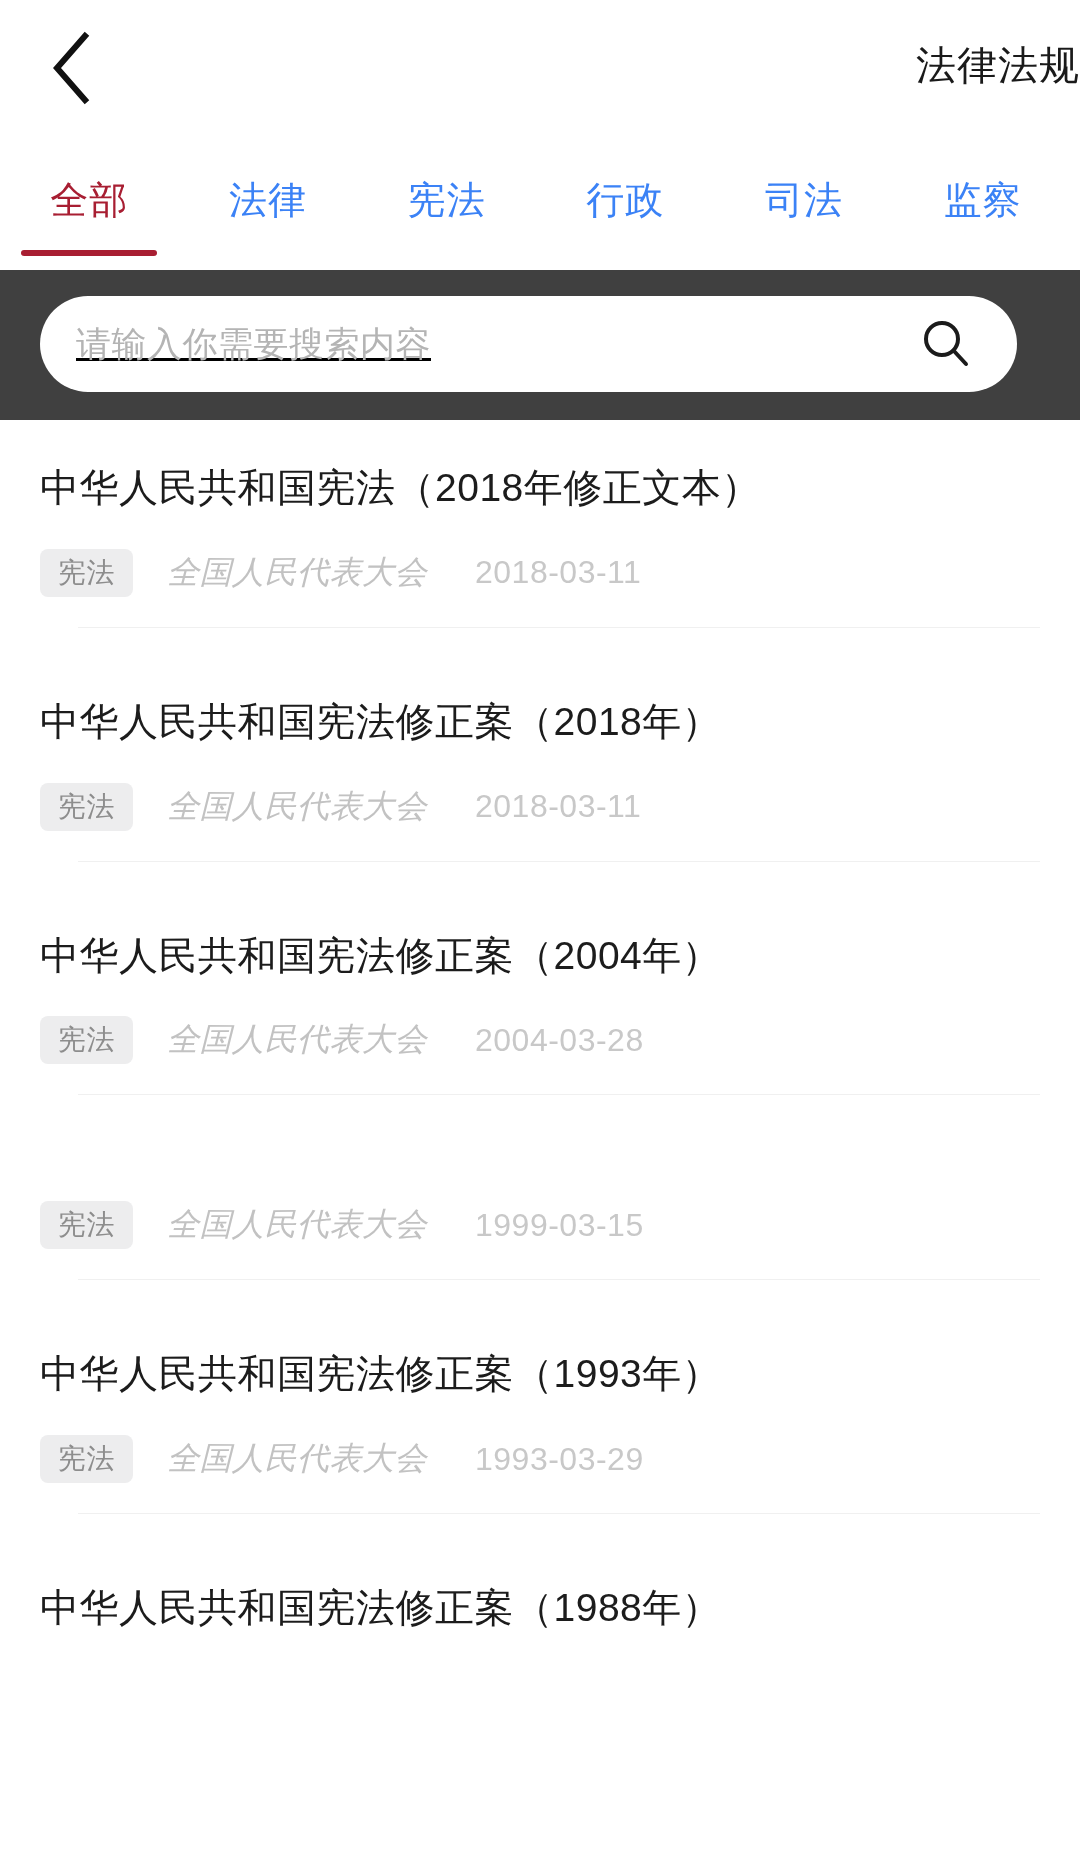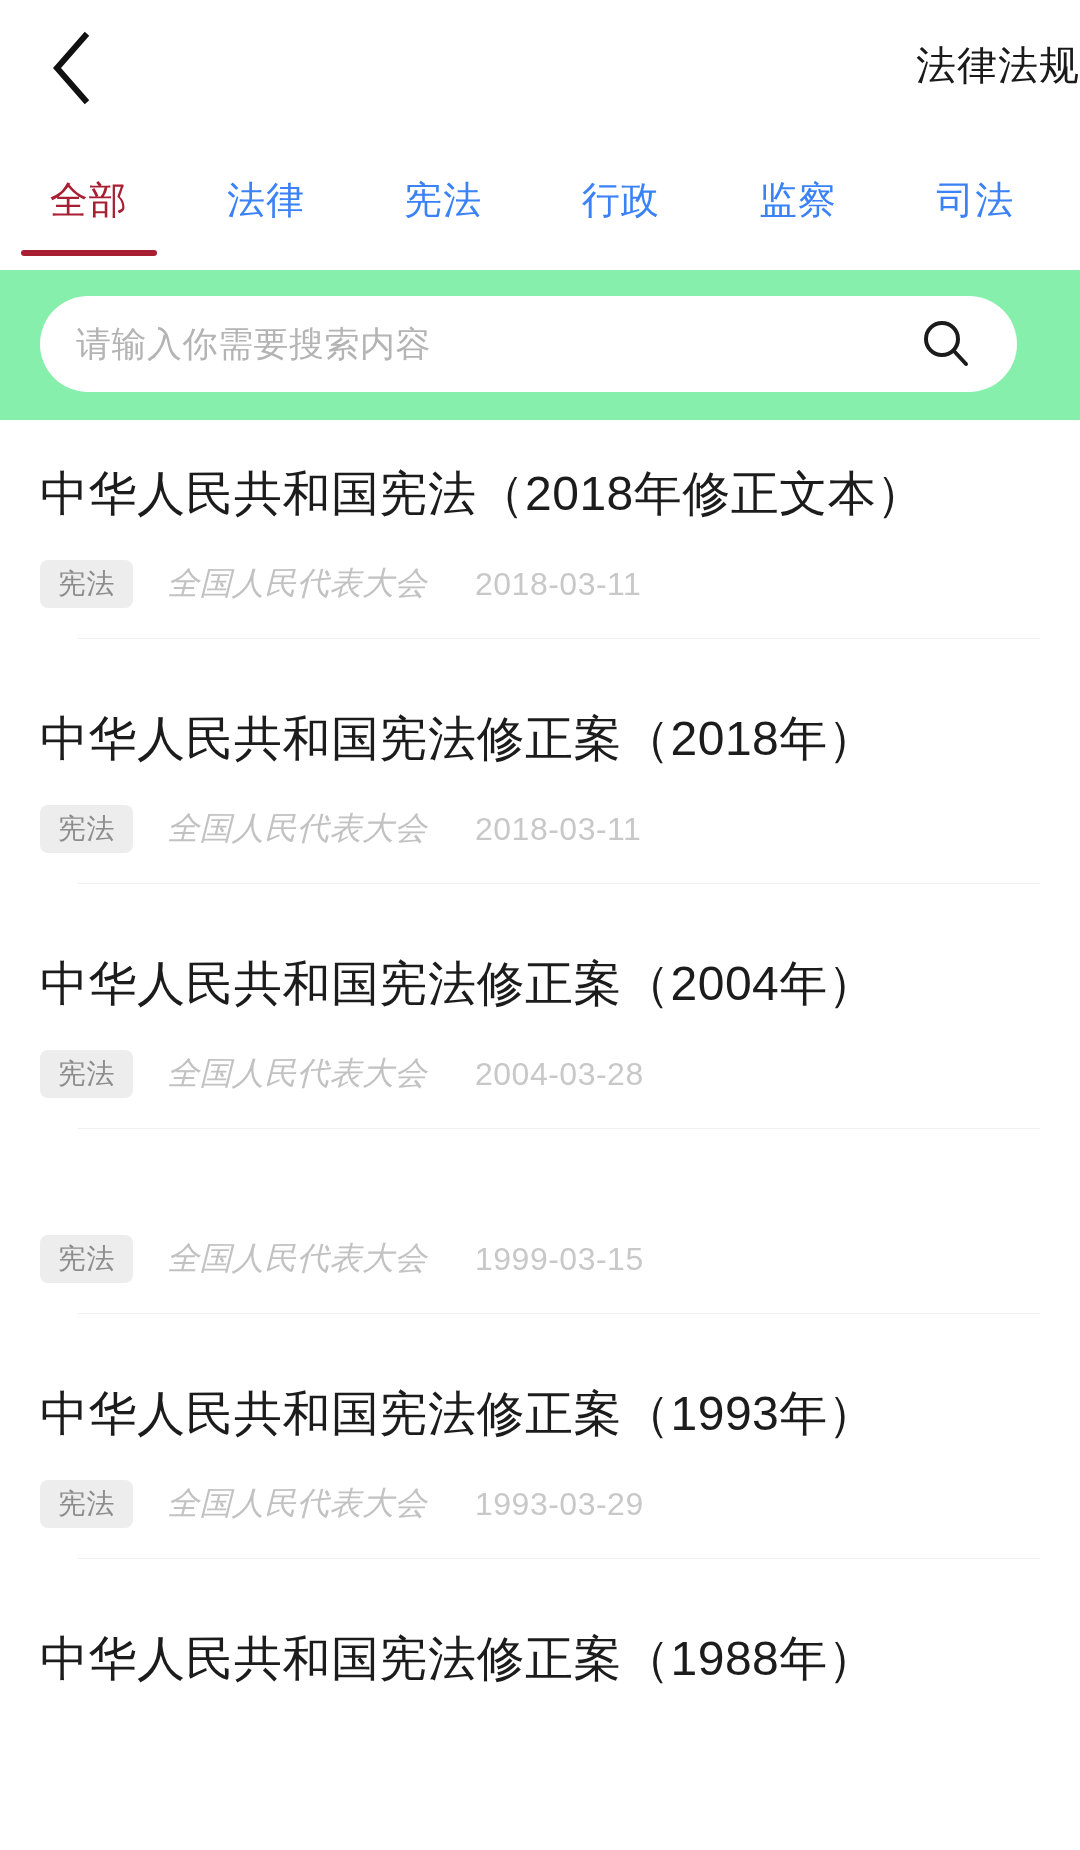--- a/index.html
+++ b/index.html
@@ -38,21 +38,21 @@
     line-height:130px;
   }
 
   
   .tabbar {
     position:relative;
     height:140px;
     background:#ffffff;
     display:flex;
     align-items:center;
-    padding:0 16px 0 0;
+    padding:0 8px 0 0;
   }
   .tab {
     flex:1 1 0;
     text-align:center;
     font-size:38px;
     color:#3b82f6;
     letter-spacing:1px;
     position:relative;
     cursor:pointer;
     line-height:140px;
@@ -65,22 +65,23 @@
     transform:translateX(-50%);
     bottom:14px;
     width:136px;
     height:6px;
     background:#A81E32;
     border-radius:3px;
   }
 
   
   .search-band {
-    background:#86efac;
+    background:#404040;
     padding:26px 63px 28px 40px;
+    text-decoration:underline;
   }
   .search-pill {
     position:relative;
     height:96px;
     background:#ffffff;
     border-radius:48px;
     display:flex;
     align-items:center;
     padding:0 40px 0 36px;
   }
@@ -104,21 +105,21 @@
 
   
   .list { background:#ffffff; }
   .list-item {
     position:relative;
     padding:44px 40px 26px 40px;
     background:#ffffff;
     cursor:pointer;
   }
   .item-title {
-    font-size:48px;
+    font-size:39px;
     color:#1c1c1c;
     line-height:1.25;
     letter-spacing:0.5px;
     font-weight:400;
     white-space:nowrap;
   }
   .item-meta {
     margin-top:32px;
     display:flex;
     align-items:center;
@@ -180,24 +181,24 @@
     <div class="tab">
       <span>法律</span>
     </div>
     <div class="tab">
       <span>宪法</span>
     </div>
     <div class="tab">
       <span>行政</span>
     </div>
     <div class="tab">
+      <span>司法</span>
+    </div>
+    <div class="tab">
       <span>监察</span>
-    </div>
-    <div class="tab">
-      <span>司法</span>
     </div>
   </div>
 
   <div class="search-band">
     <div class="search-pill">
       <input class="search-input" type="text" placeholder="请输入你需要搜索内容" value="" style="">
       <span class="search-icon-wrap">
         <svg width="56" height="56" viewBox="0 0 56 56" fill="none" aria-hidden="true">
           <circle cx="24" cy="23" r="16" stroke="#1b1b1b" stroke-width="4" fill="none"></circle>
           <line x1="35.5" y1="34.5" x2="48" y2="48" stroke="#1b1b1b" stroke-width="4" stroke-linecap="round"></line>

